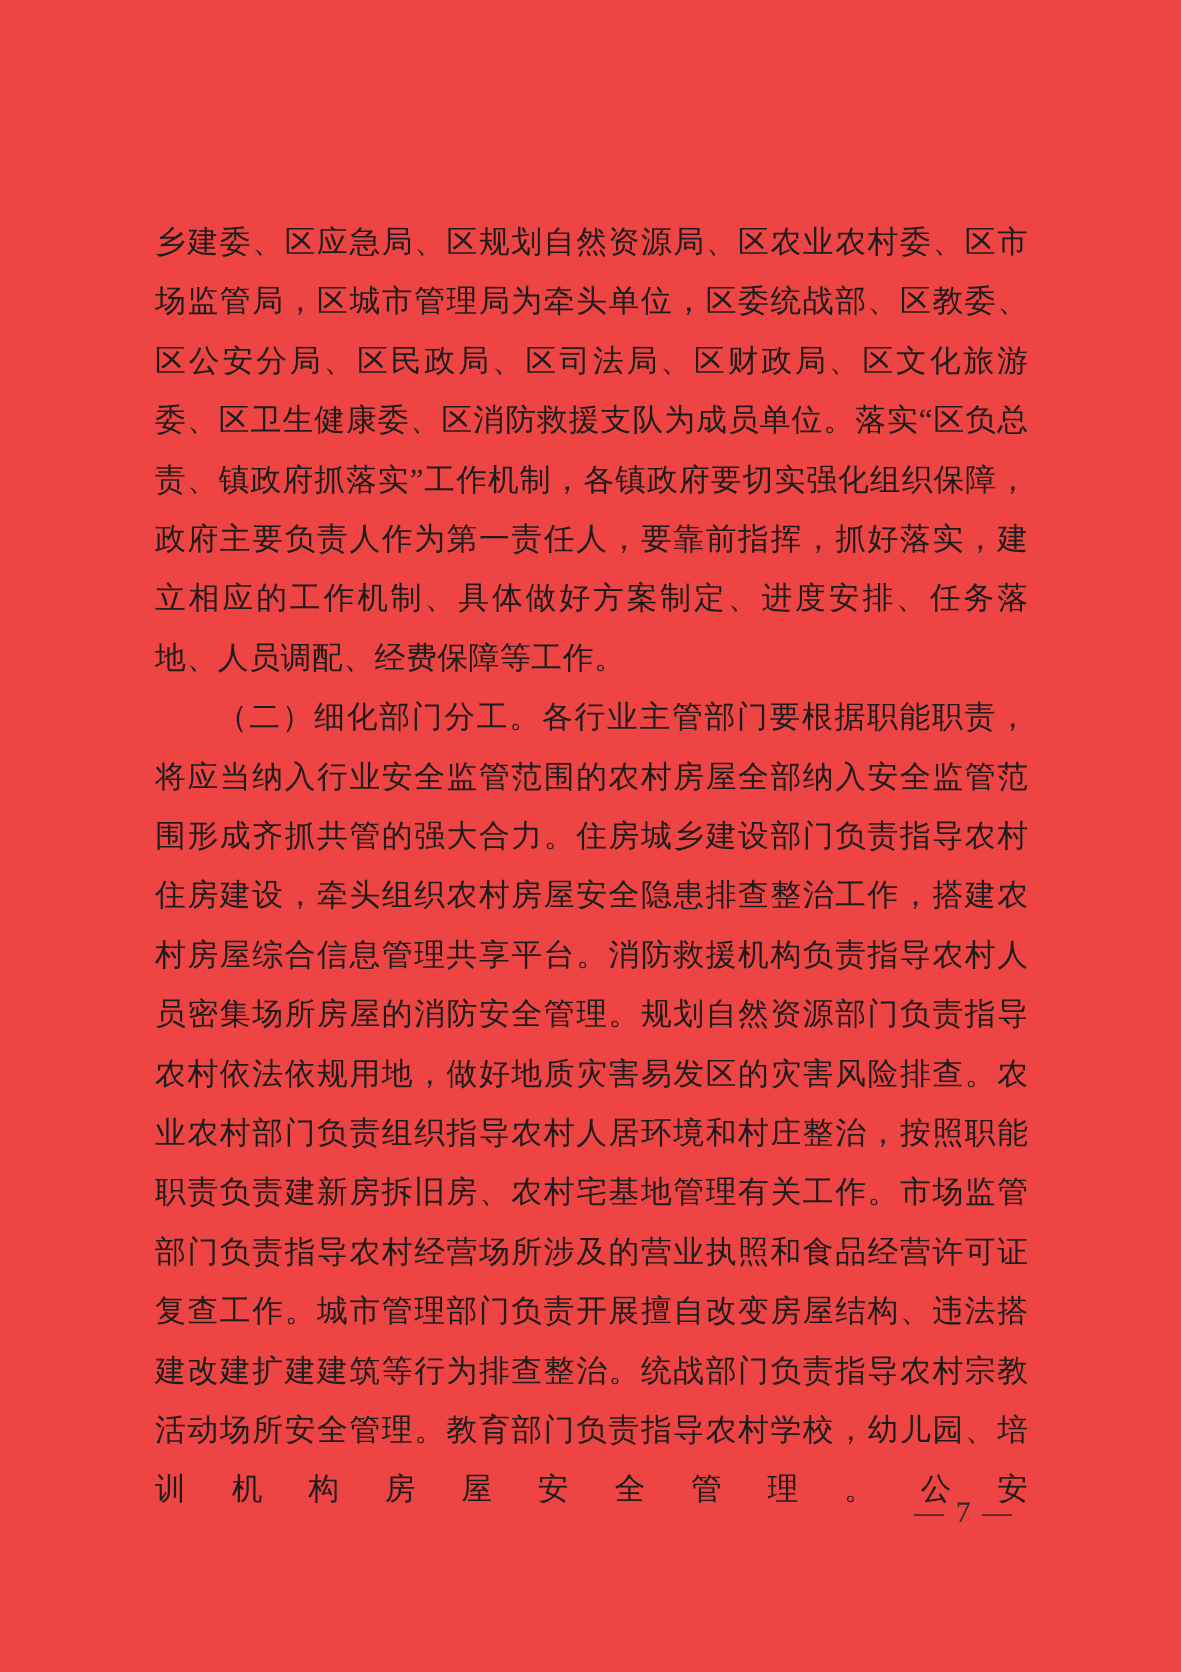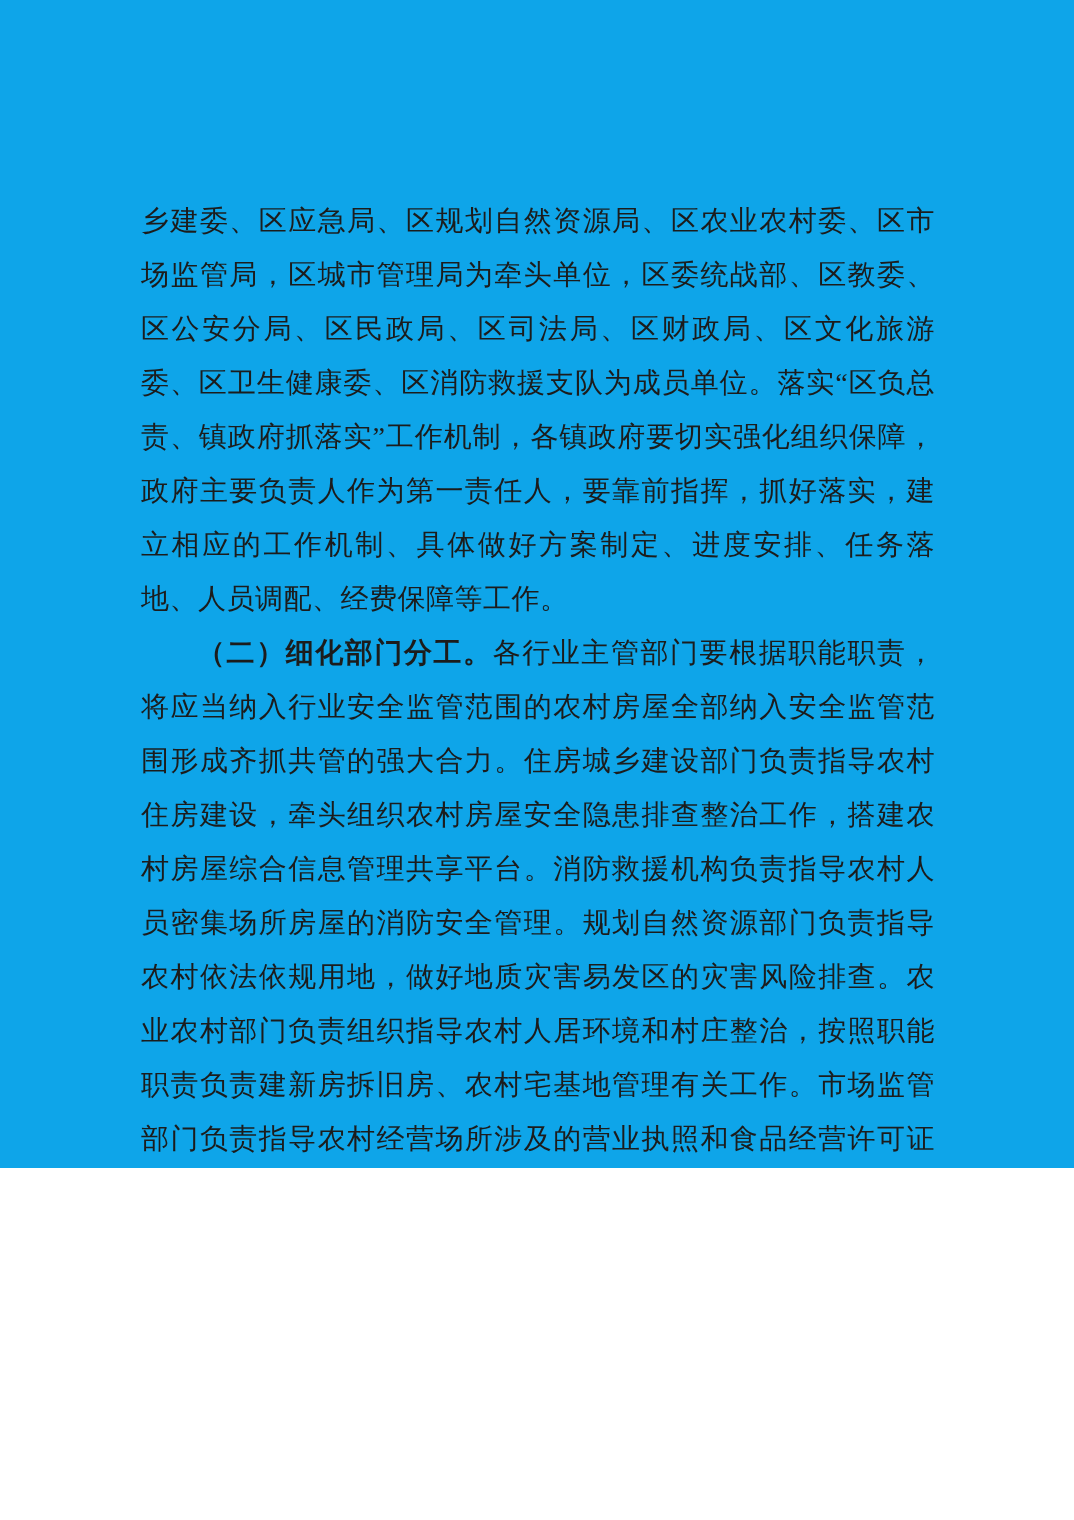--- a/index.html
+++ b/index.html
@@ -3,22 +3,22 @@
 <meta charset="utf-8">
 <style>
   html, body {
     margin: 0;
     padding: 0;
     background: #ffffff;
   }
   .page {
     position: relative;
     width: 1074px;
-    height: 1168px;
-    background: #0ea5e9;
+    height: 1520px;
+    background: #ef4444;
     overflow: hidden;
     font-family: "Liberation Serif", "DejaVu Serif", serif;
     color: #1c1c1c;
   }
   .text-block {
     position: absolute;
     left: 141px;
     top: 194px;
     width: 794px;
     font-size: 28px;
@@ -31,21 +31,21 @@
     margin: 0;
     padding: 0;
   }
   .para.indent {
     text-indent: 2em;
   }
   .para.justify-last {
     text-align-last: justify;
   }
   .heading-bold {
-    font-weight: bold;
+    font-weight: normal;
     margin-top: 23px;
   }
   .page-number {
     position: absolute;
     top: 1357px;
     right: 152px;
     font-size: 27px;
     line-height: 36px;
     letter-spacing: 2px;
     color: #2a2a2a;

